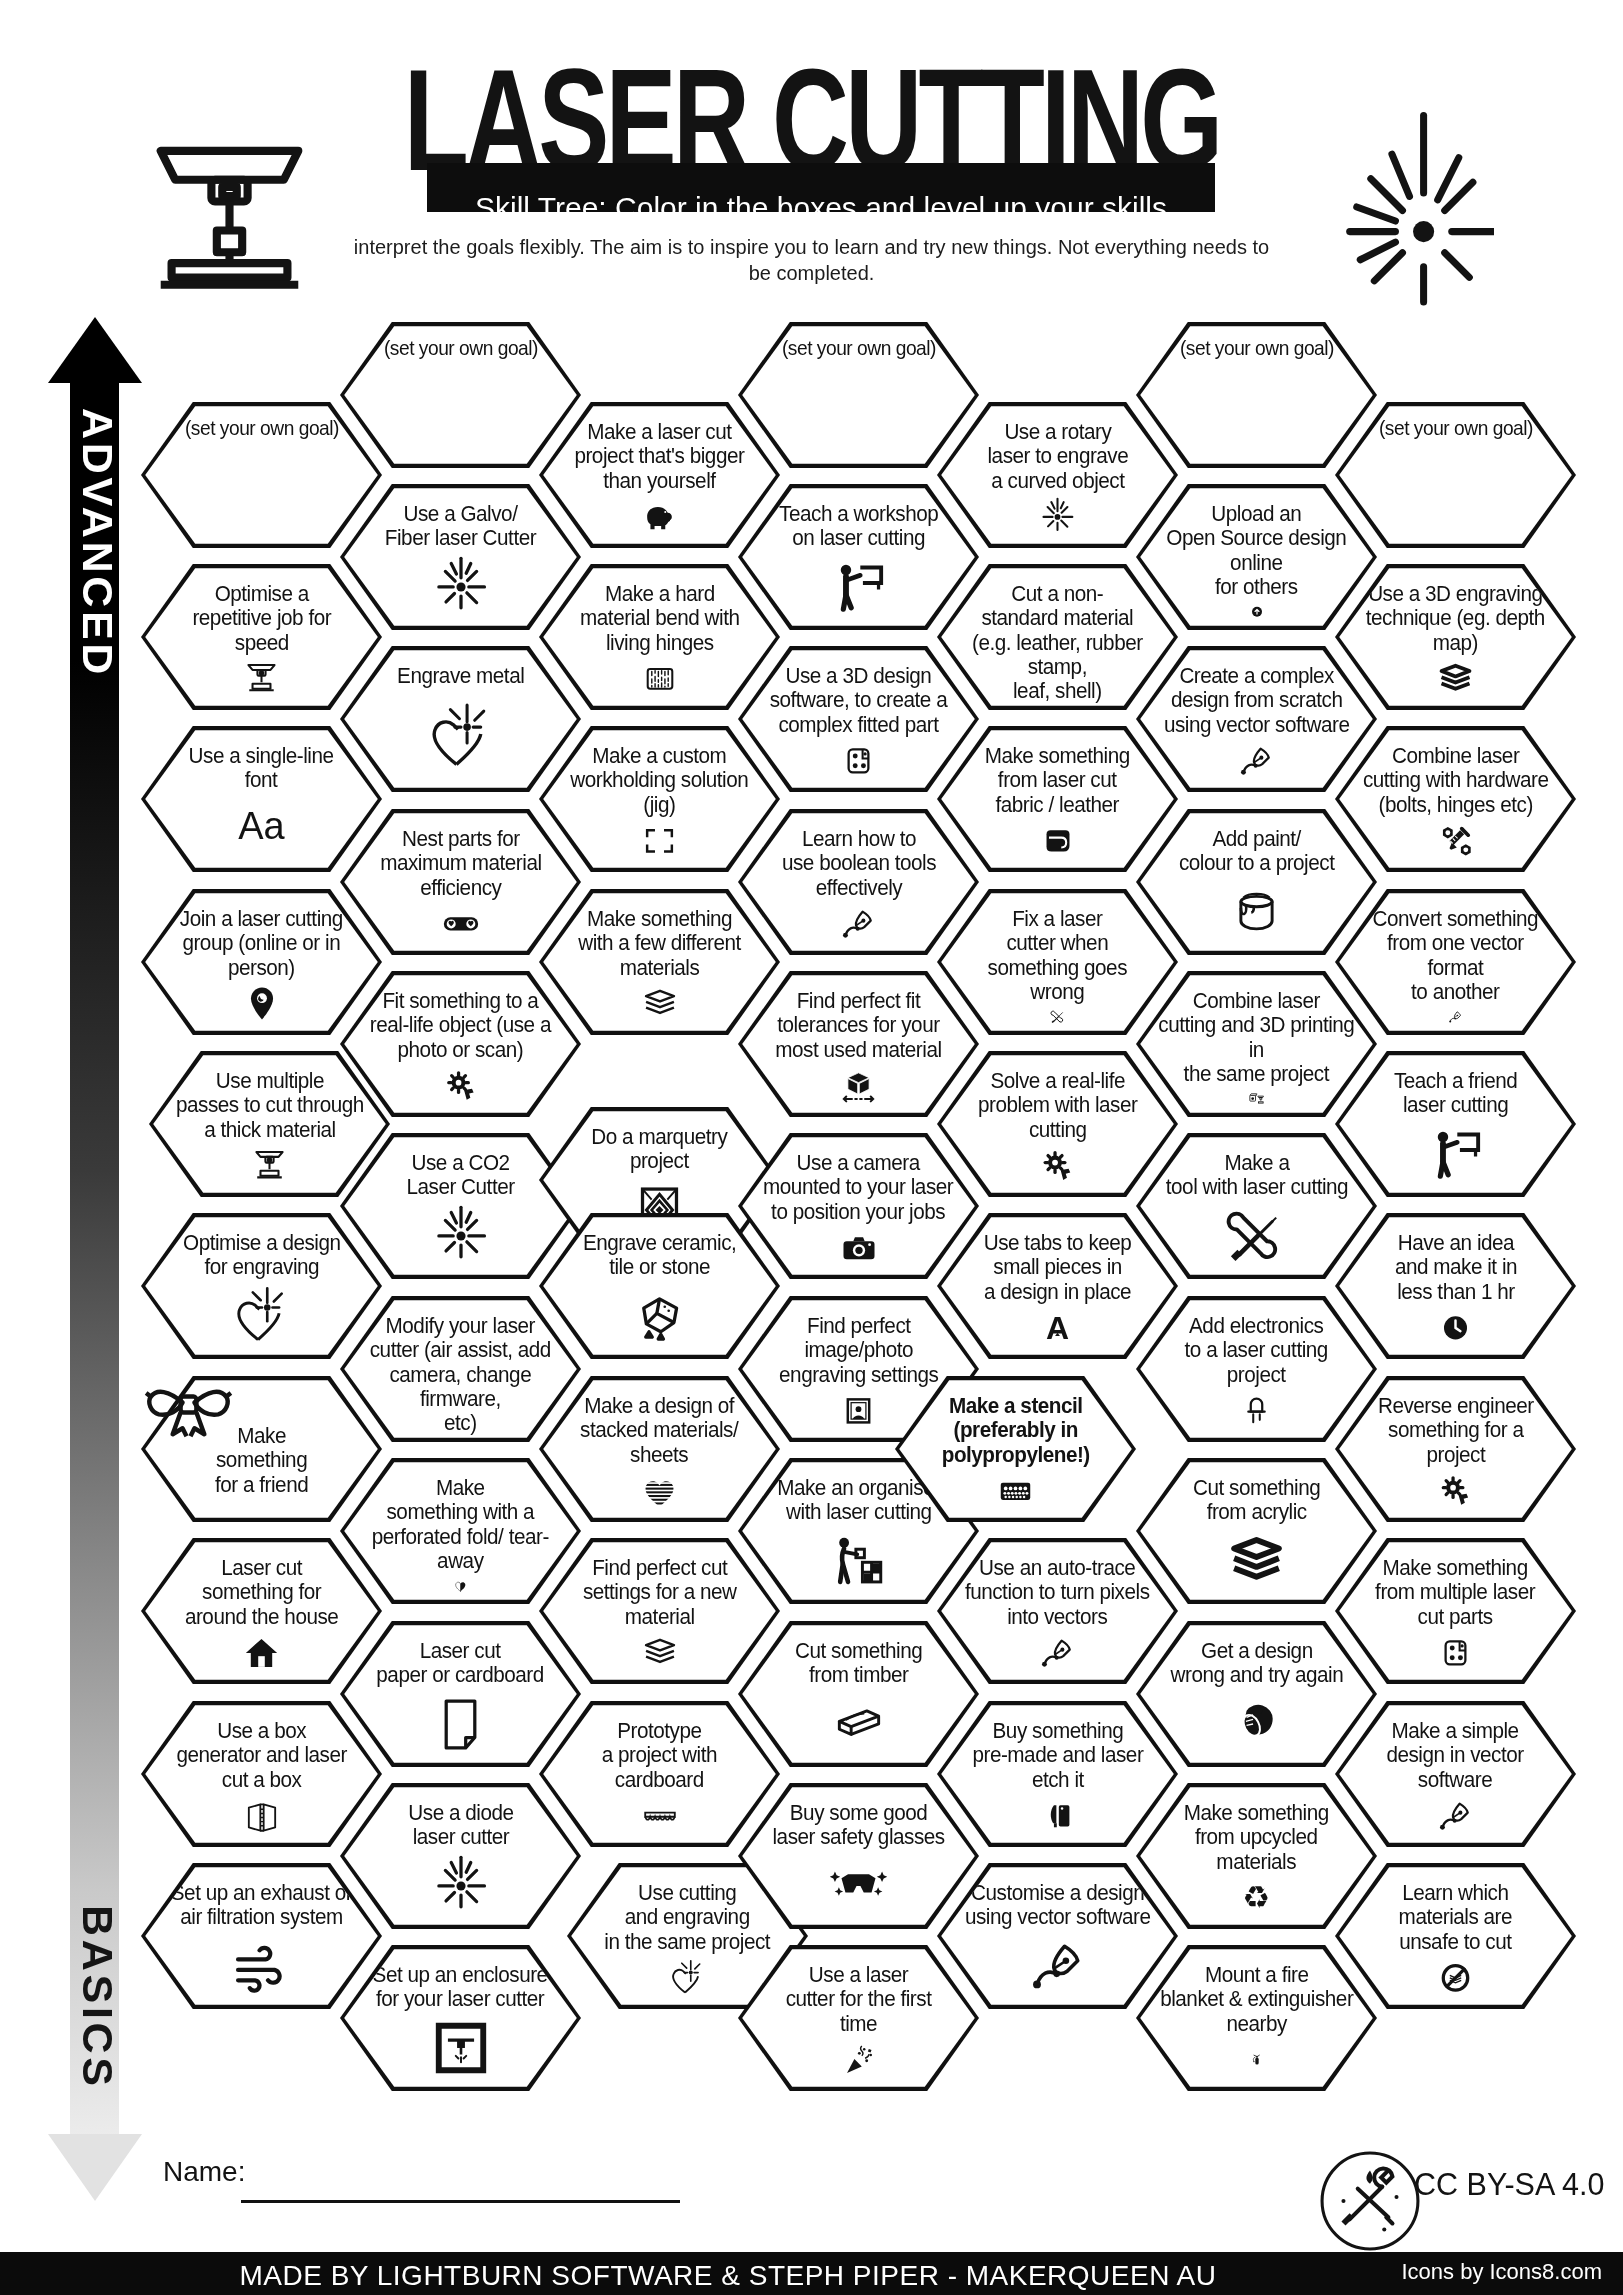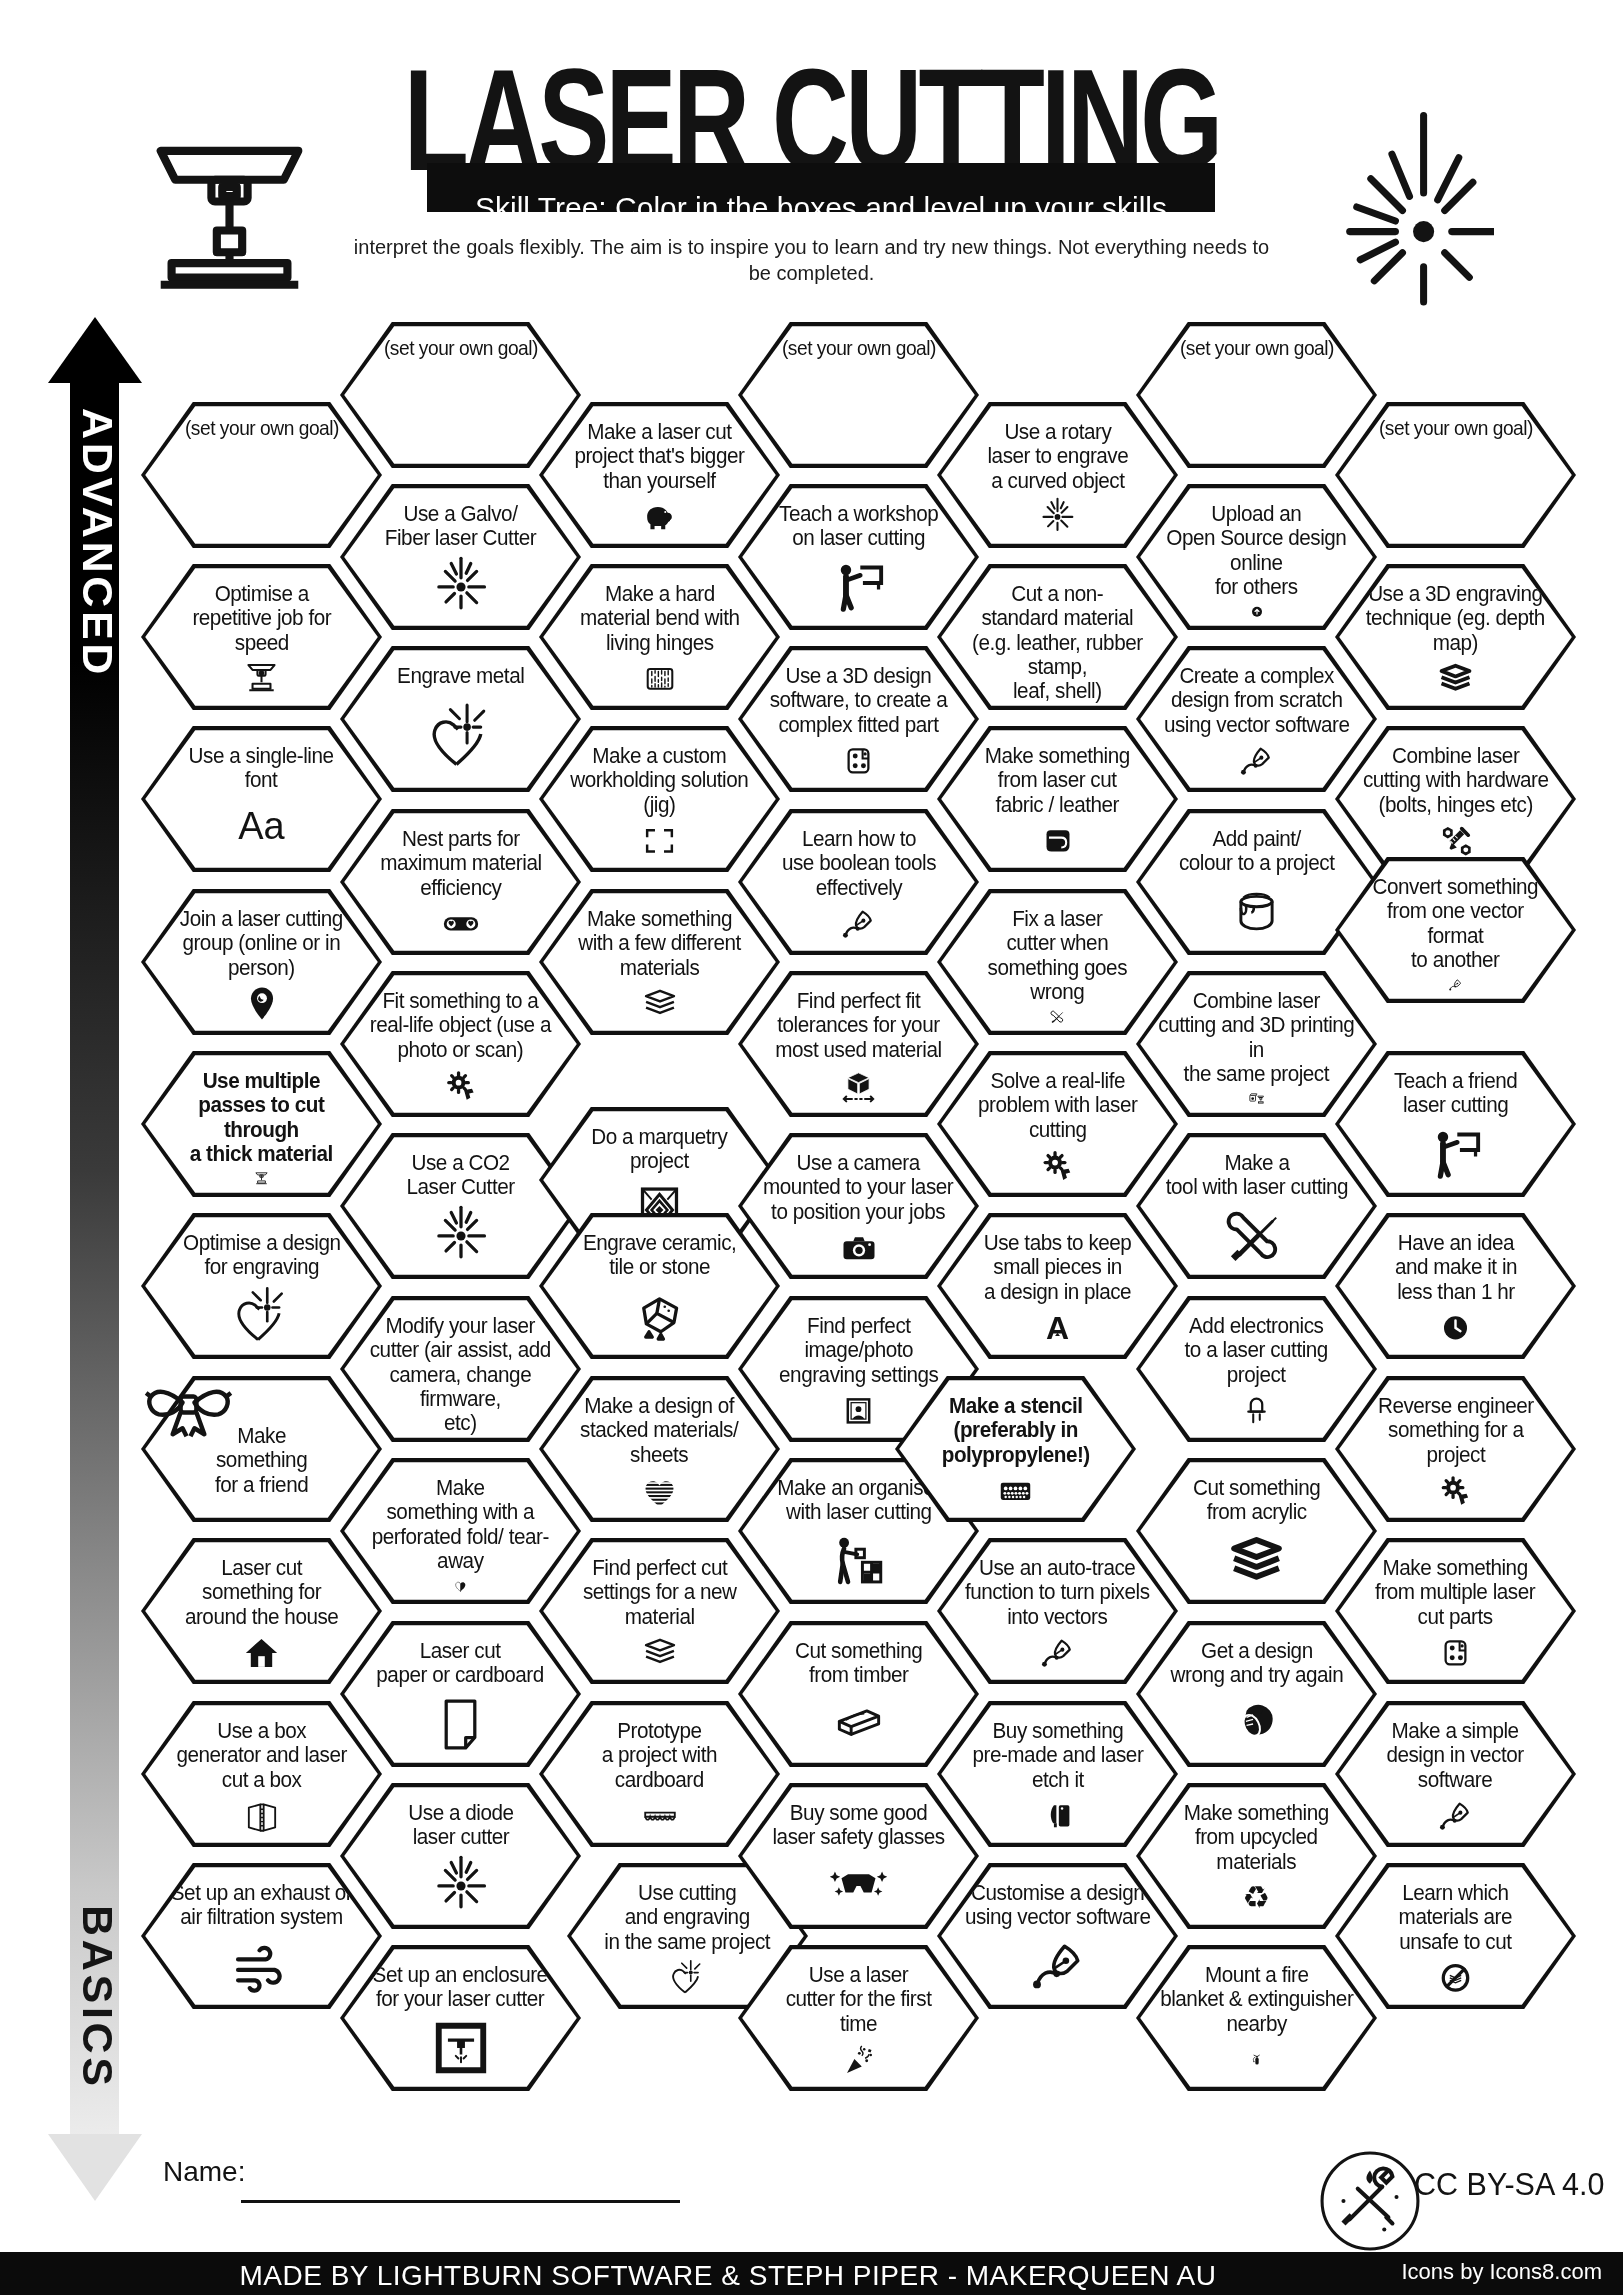--- a/index.html
+++ b/index.html
@@ -571,21 +571,21 @@
         <div class="hx-in">
           <div class="hx-label">Join a laser cutting
 group (online or in person)</div>
           <div class="hx-icon">
             <svg width="60" height="60" viewBox="0 0 130 88.6094">
               <use href="#pin"></use>
             </svg>
           </div>
         </div>
       </div>
-      <div class="hex" style="left: 141px; top: 1051px; font-weight: bold;">
+      <div class="hex" style="left: 149px; top: 1051px;">
         <div class="hx-border"></div>
         <div class="hx-in">
           <div class="hx-label">Use multiple
 passes to cut through
 a thick material</div>
           <div class="hx-icon">
             <svg width="67" height="67" viewBox="0 0 145 88.6094">
               <use href="#head"></use>
             </svg>
           </div>
@@ -1327,21 +1327,21 @@
           <div class="hx-label">Combine laser
 cutting with hardware
 (bolts, hinges etc)</div>
           <div class="hx-icon">
             <svg width="76" height="76" viewBox="0 0 165 88.6094">
               <use href="#bolts"></use>
             </svg>
           </div>
         </div>
       </div>
-      <div class="hex" style="left: 1335px; top: 857px;">
+      <div class="hex" style="left: 1335px; top: 889px;">
         <div class="hx-border"></div>
         <div class="hx-in">
           <div class="hx-label">Convert something
 from one vector format
 to another</div>
           <div class="hx-icon">
             <svg width="69" height="69" viewBox="0 0 150 35.8125">
               <use href="#nib"></use>
             </svg>
           </div>

